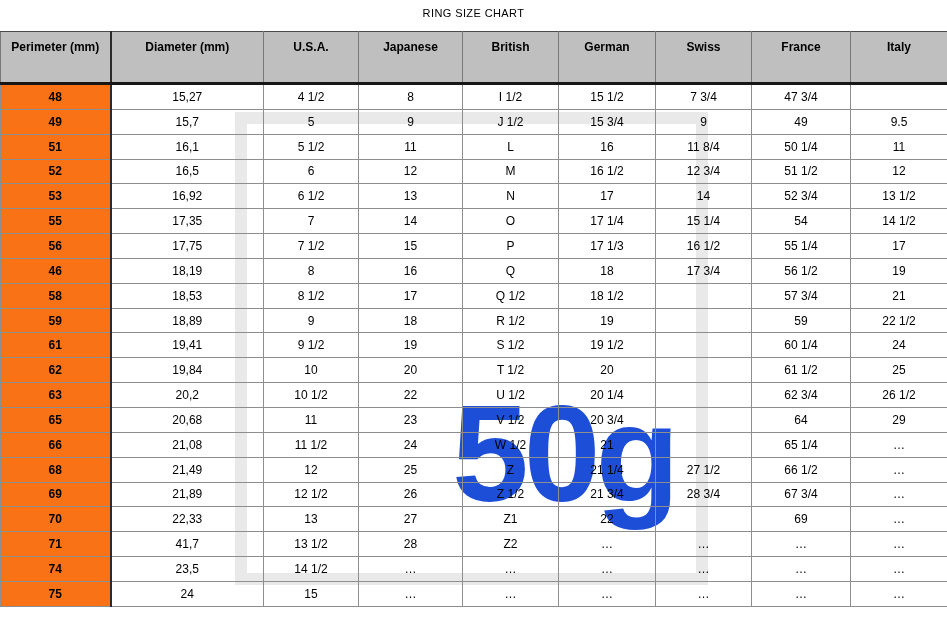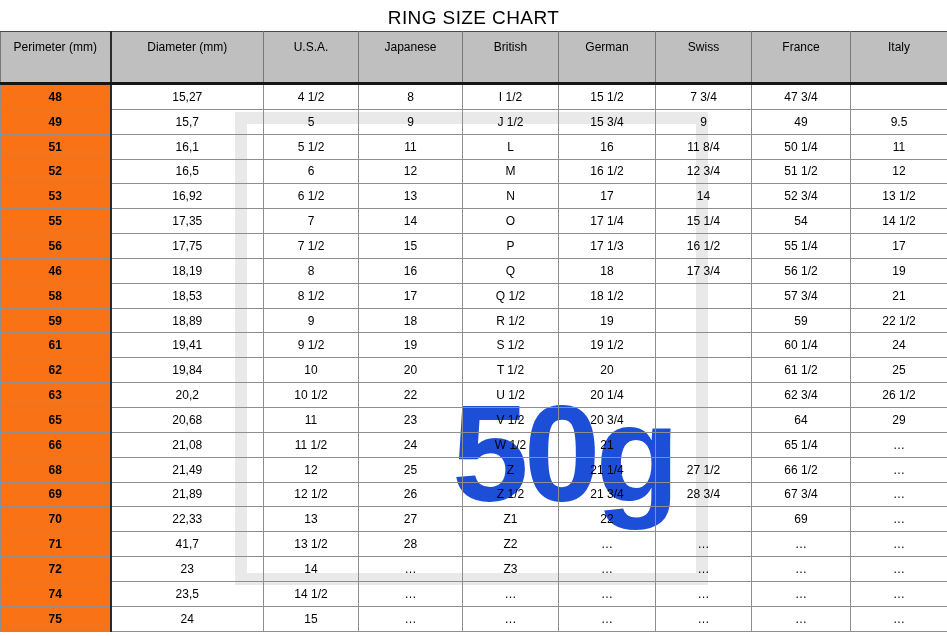--- a/index.html
+++ b/index.html
@@ -6,21 +6,21 @@
   .page{
     position:relative;
     width:947px;height:636px;
     background:#ffffff;
     font-family:"Liberation Sans","DejaVu Sans",sans-serif;
     overflow:hidden;
   }
   .title{
     position:absolute;top:7px;left:0;width:100%;
     text-align:center;
-    font-size:19px;color:#000;
+    font-size:11px;color:#000;
     letter-spacing:.4px;
     z-index:2;
   }
   
   .watermark-frame{
     position:absolute;left:235px;top:112px;
     width:473px;height:473px;
     border:12px solid #e9e9e9;
     box-sizing:border-box;
     z-index:0;
@@ -33,21 +33,21 @@
     user-select:none;
   }
   table.ring{
     position:absolute;left:0;top:31px;
     width:947px;
     border-collapse:collapse;table-layout:fixed;
     z-index:1;
   }
   table.ring th{
     background:#bfbfbf;
-    font-size:12px;font-weight:normal;color:#000;
+    font-size:12px;font-weight:bold;color:#000;
     text-align:center;vertical-align:top;
     padding:8px 2px 0 2px;
     height:42px;
     border:1px solid #787878;
     border-top:1px solid #4a4a4a;
     border-bottom:3px solid #161616;
   }
   table.ring td{
     font-size:12px;color:#000;
     text-align:center;vertical-align:middle;
@@ -304,31 +304,20 @@
           <td>41,7</td>
           <td>13 1/2</td>
           <td>28</td>
           <td>Z2</td>
           <td>…</td>
           <td>…</td>
           <td>…</td>
           <td>…</td>
         </tr>
         <tr>
-          <td class="first divider-r">72</td>
-          <td>23</td>
-          <td>14</td>
-          <td>…</td>
-          <td>Z3</td>
-          <td>…</td>
-          <td>…</td>
-          <td>…</td>
-          <td>…</td>
-        </tr>
-        <tr>
           <td class="first divider-r">74</td>
           <td>23,5</td>
           <td>14 1/2</td>
           <td>…</td>
           <td>…</td>
           <td>…</td>
           <td>…</td>
           <td>…</td>
           <td>…</td>
         </tr>

